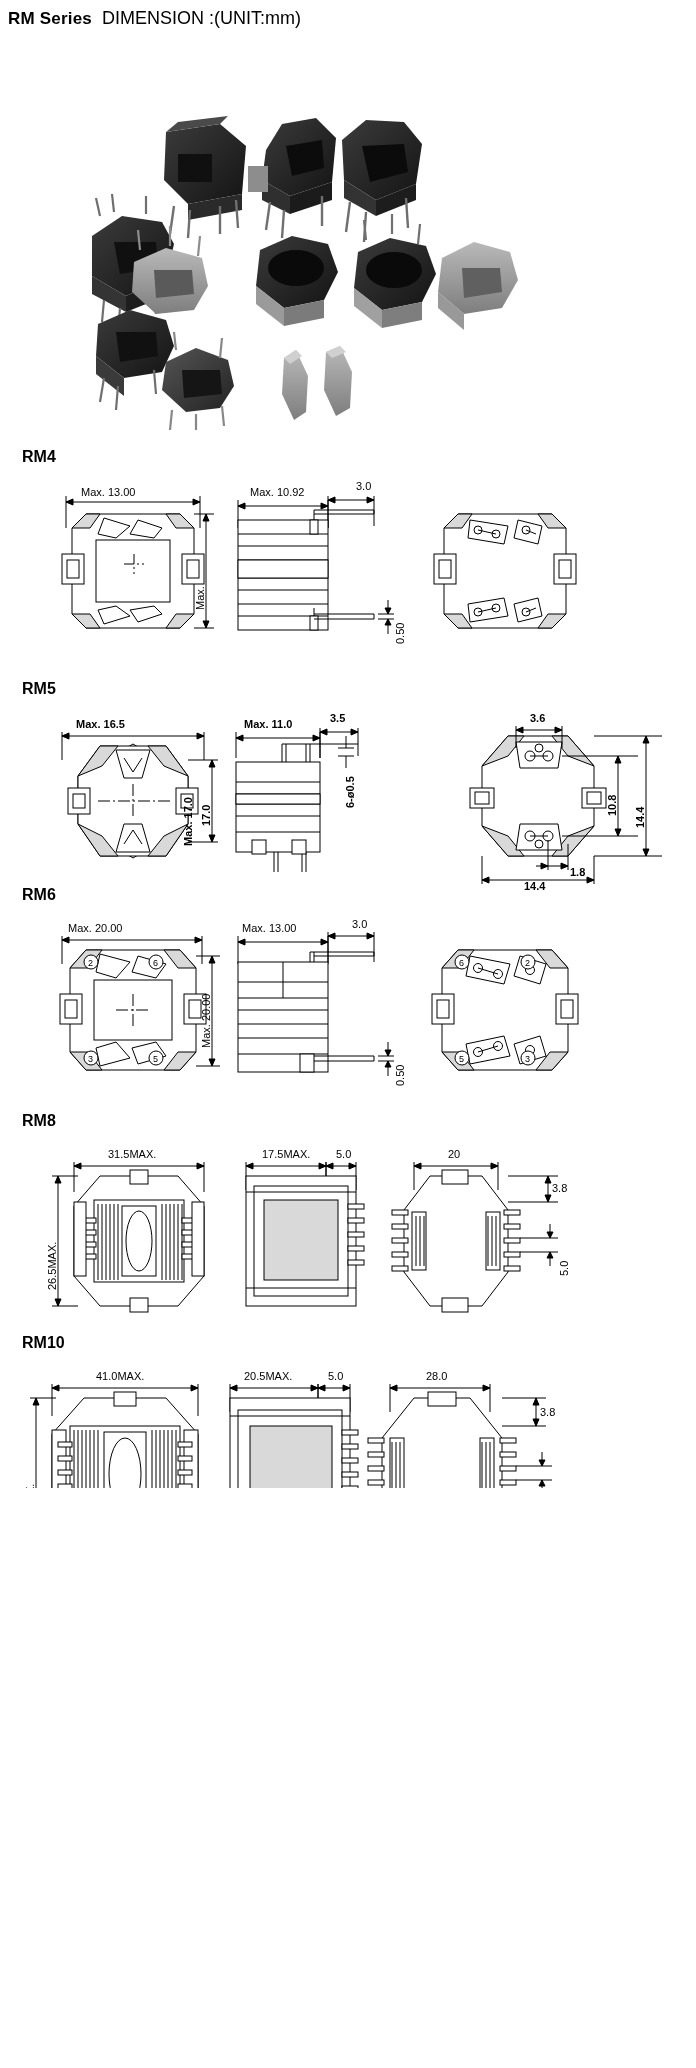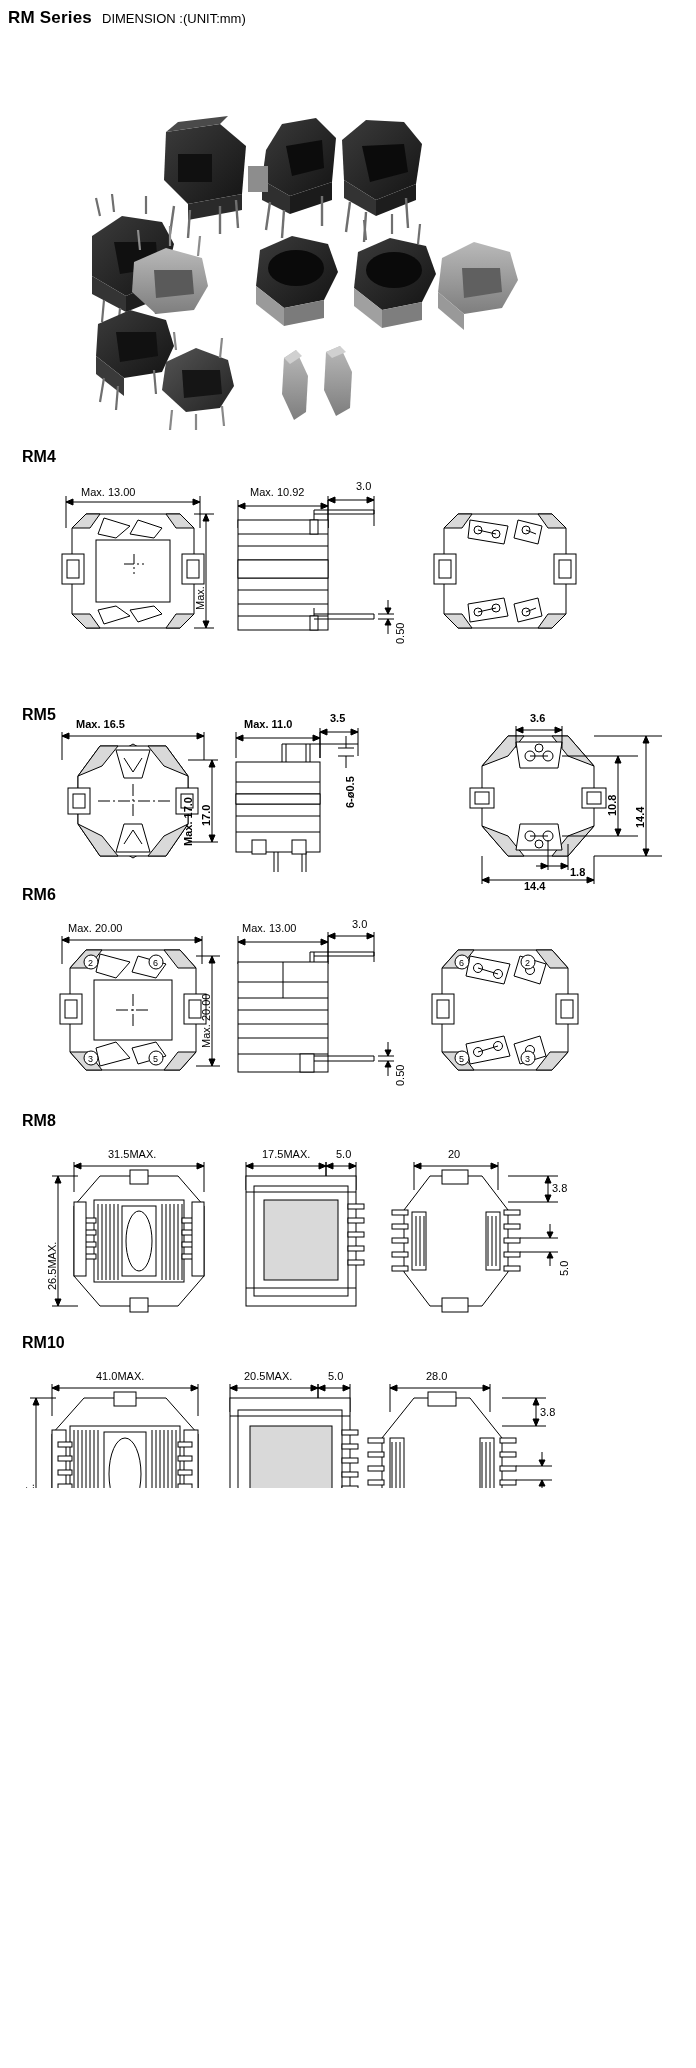--- a/index.html
+++ b/index.html
@@ -8,21 +8,21 @@
     background:#ffffff;
     font-family:"Liberation Sans", sans-serif;
     color:#000;
     -webkit-font-smoothing:none;
   }
   .page{position:relative;width:696px;height:1488px;overflow:hidden;}
 
   
   .header{position:absolute;left:8px;top:8px;display:flex;align-items:baseline;gap:10px;}
   .header .series{font-size:17px;font-weight:bold;letter-spacing:0.2px;}
-  .header .dim{font-size:13px;}
+  .header .dim{font-size:18px;}
 
   
   .photo{
     position:absolute;left:70px;top:110px;width:450px;height:320px;
     background:#ffffff;
   }
   .photo svg{display:block;}
 
   
   .sec-label{position:absolute;font-size:16px;font-weight:bold;}
@@ -288,21 +288,21 @@
         <circle cx="440" cy="144" r="4" fill="#fff"></circle>
         <circle cx="458" cy="140" r="4" fill="#fff"></circle>
         <line x1="440" y1="144" x2="458" y2="140"></line>
         <path d="M480 154 L504 148 L500 130 L476 136 Z" fill="#fff"></path>
         <circle cx="488" cy="144" r="4" fill="#fff"></circle>
         <line x1="488" y1="144" x2="498" y2="140"></line>
       </g>
     </svg>
   </div>
 
-  <div class="sec-label" style="left:22px;top:680px;margin-top:26px;">RM5</div>
+  <div class="sec-label" style="left:22px;top:680px;">RM5</div>
 
   <div class="dwg" style="left:16px;top:700px;font-weight:bold;">
     <svg width="664" height="190" viewBox="0 0 664 190" xmlns="http://www.w3.org/2000/svg">
       <g fill="none" stroke="#000" stroke-width="1">
 
         <text x="38" y="28" font-size="11" fill="#000" stroke="none">Max. 16.5</text>
         <line x1="24" y1="32" x2="24" y2="60"></line>
         <line x1="166" y1="32" x2="166" y2="60"></line>
         <line x1="24" y1="36" x2="166" y2="36"></line>
         <path d="M24 36 l7 -3 l0 6 z" fill="#000"></path>

